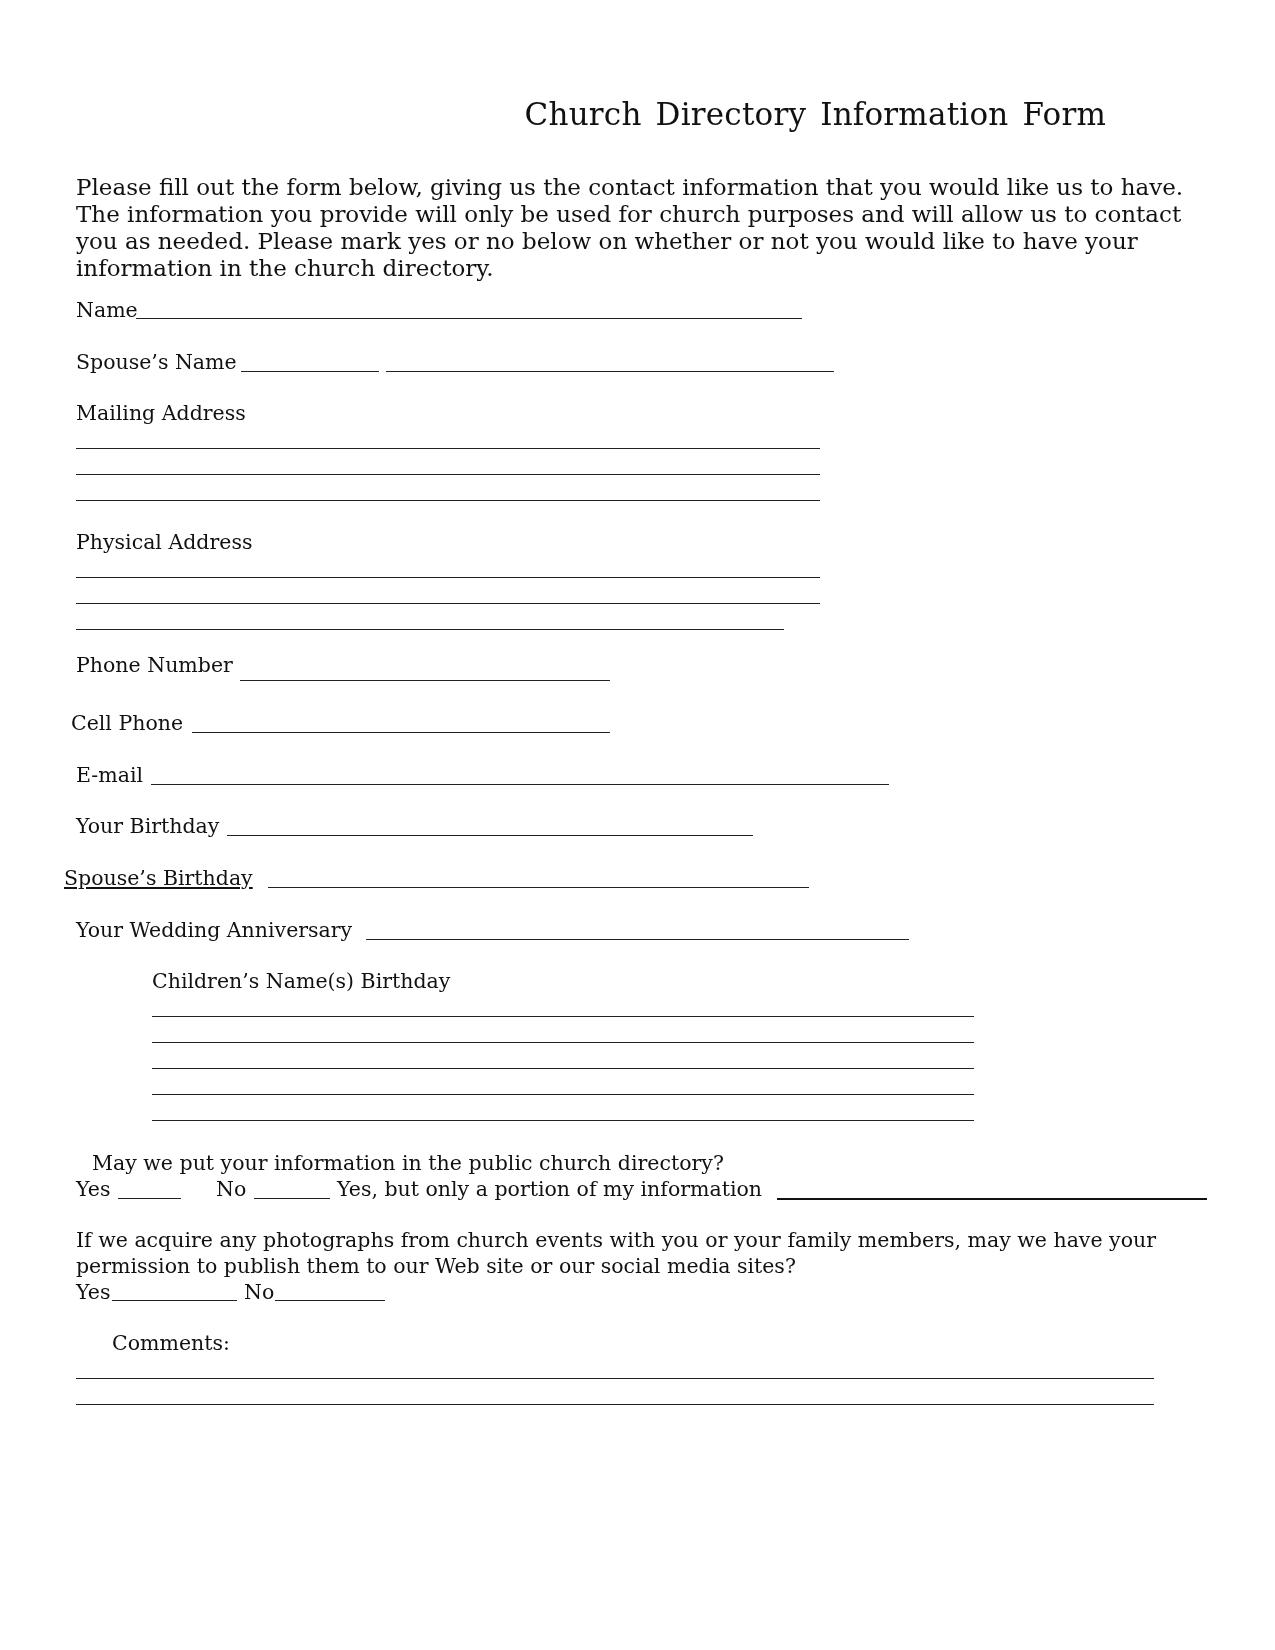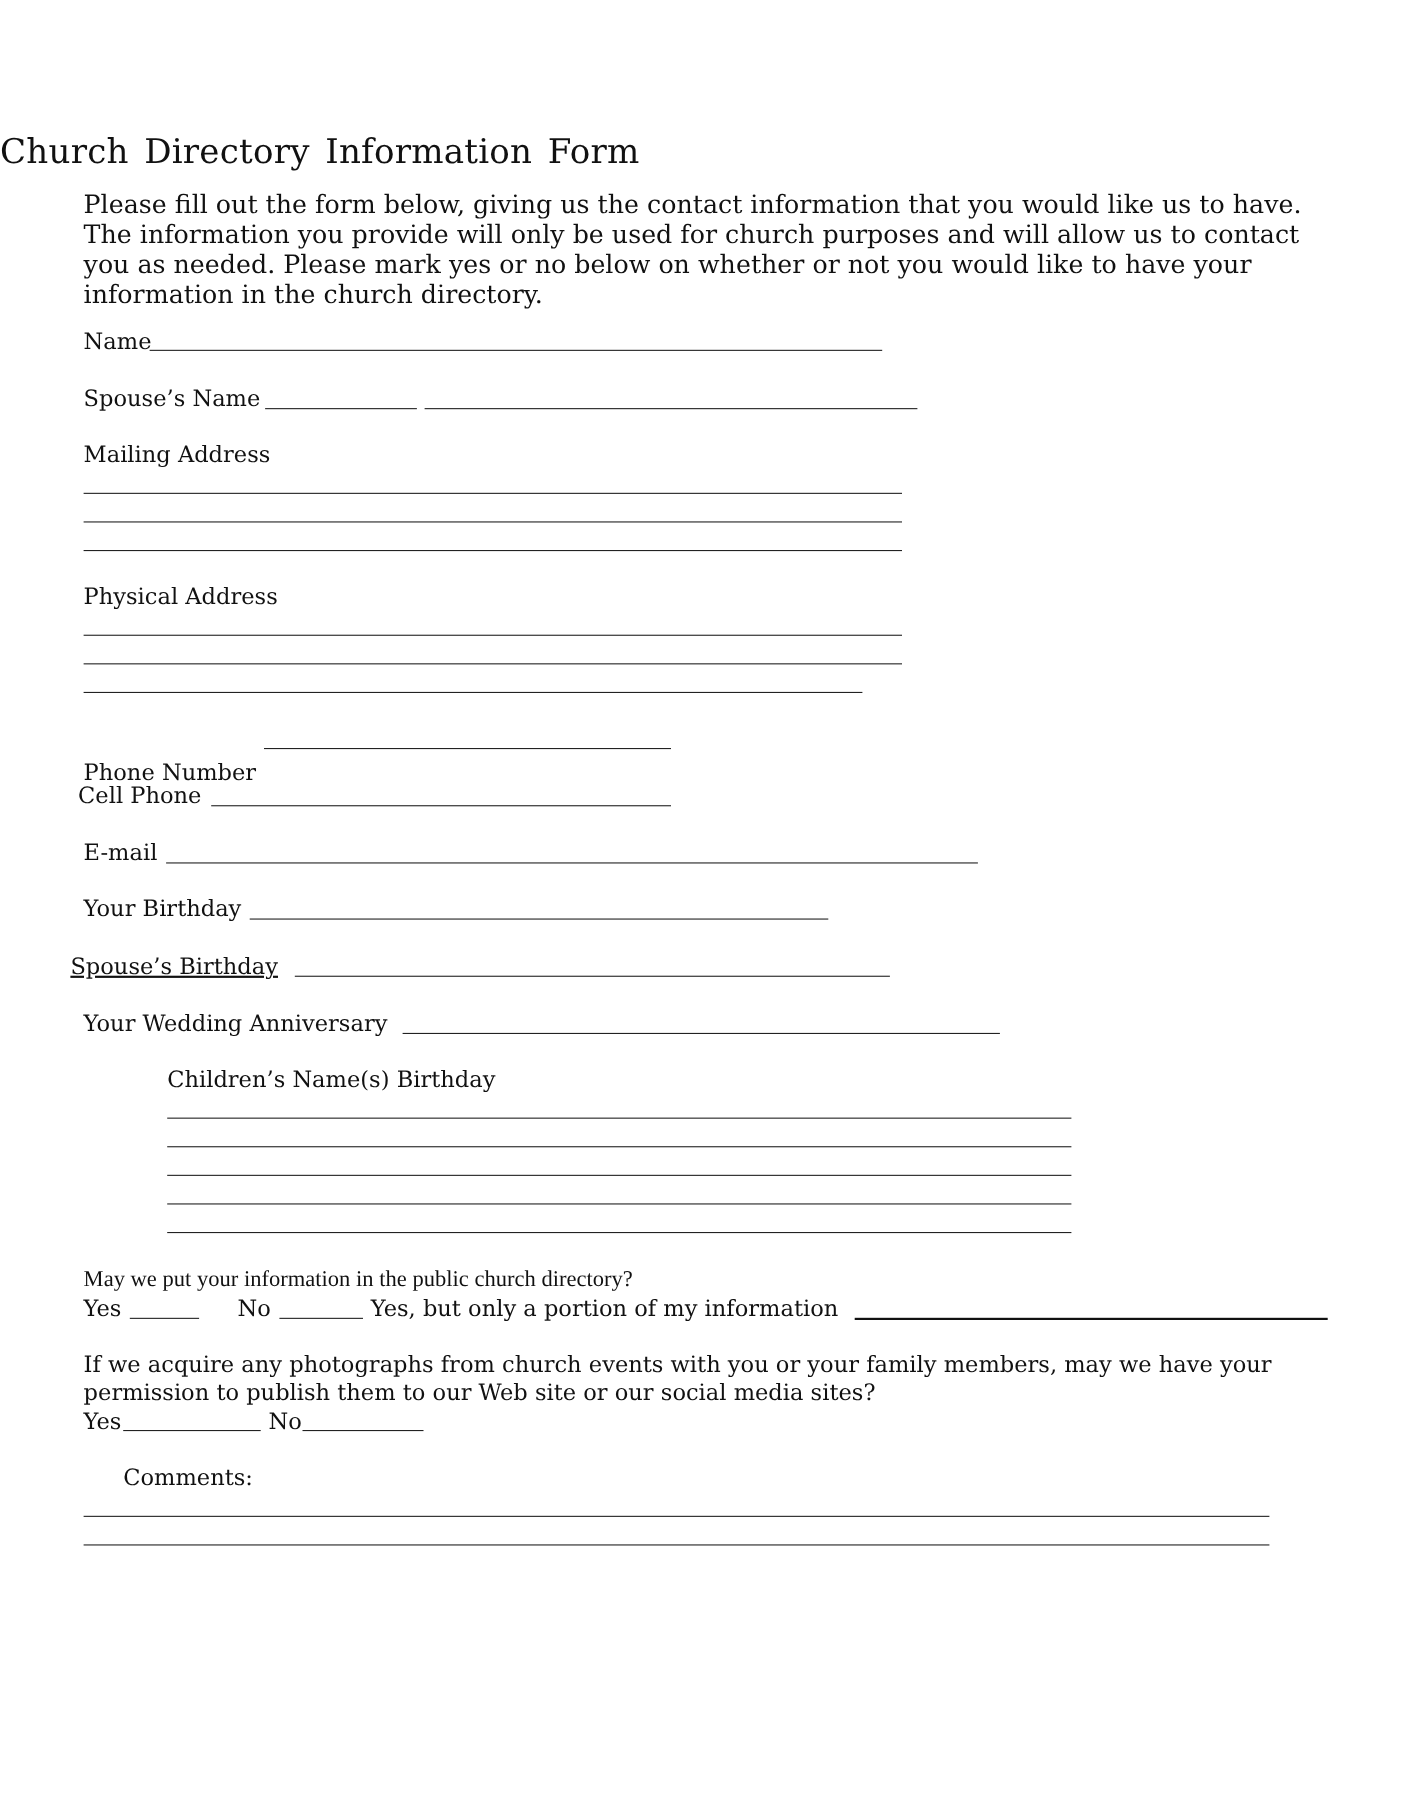--- a/index.html
+++ b/index.html
@@ -1,20 +1,20 @@
 <!DOCTYPE html>
 <html><head>
   <meta charset="utf-8">
   <style>
     html, body { margin: 0; padding: 0; background: #ffffff; }
     body { width: 1275px; height: 1650px; position: relative; overflow: hidden;
            font-family: "DejaVu Serif", "Liberation Serif", serif; color: #111111; }
     .page { position: absolute; left: 0; top: 0; width: 1275px; height: 1650px; background: #fff; }
-    .title { position: absolute; left: 0; width: 1106px; top: 96px; text-align: left;
-             font-size: 31px; letter-spacing: 0.2px; word-spacing: 4px; margin-top: 24px; }
+    .title { position: absolute; left: 0; width: 1106px; top: 96px; text-align: right;
+             font-size: 31px; letter-spacing: 0.2px; word-spacing: 4px; }
     .intro { position: absolute; left: 76px; top: 174px; width: 1130px;
              font-size: 23px; line-height: 27px; }
     .intro p { margin: 0; }
     .lbl { position: absolute; font-size: 20.5px; white-space: nowrap; line-height: 26px; }
     .line { position: absolute; height: 0; border-bottom: 1.3px solid #222; }
     .line.thick { border-bottom: 2px solid #111; }
   </style>
 </head>
 <body>
 
@@ -36,21 +36,21 @@
   <span class="lbl" style="left:76px; top:400px;">Mailing Address</span>
   <span class="line" style="left:76px; top:448px; width:744px;"></span>
   <span class="line" style="left:76px; top:474px; width:744px;"></span>
   <span class="line" style="left:76px; top:500px; width:744px;"></span>
 
   <span class="lbl" style="left:76px; top:529px;">Physical Address</span>
   <span class="line" style="left:76px; top:577px; width:744px;"></span>
   <span class="line" style="left:76px; top:603px; width:744px;"></span>
   <span class="line" style="left:76px; top:629px; width:708px;"></span>
 
-  <span class="lbl" style="left:76px; top:689px;text-align:center;">Phone Number</span>
+  <span class="lbl" style="left:76px; top:652px;text-align:center;">Phone Number</span>
   <span class="line" style="left:240px; top:680px; width:370px;"></span>
 
   <span class="lbl" style="left:71px; top:710px;">Cell Phone</span>
   <span class="line" style="left:192px; top:732px; width:418px;"></span>
 
   <span class="lbl" style="left:76px; top:762px;">E-mail</span>
   <span class="line" style="left:151px; top:784px; width:738px;"></span>
 
   <span class="lbl" style="left:76px; top:813px;">Your Birthday</span>
   <span class="line" style="left:227px; top:835px; width:526px;"></span>
@@ -61,21 +61,21 @@
   <span class="lbl" style="left:76px; top:917px;">Your Wedding Anniversary</span>
   <span class="line" style="left:366px; top:939px; width:543px;"></span>
 
   <span class="lbl" style="left:152px; top:968px;">Children’s Name(s) Birthday</span>
   <span class="line" style="left:152px; top:1016px; width:822px;"></span>
   <span class="line" style="left:152px; top:1042px; width:822px;"></span>
   <span class="line" style="left:152px; top:1068px; width:822px;"></span>
   <span class="line" style="left:152px; top:1094px; width:822px;"></span>
   <span class="line" style="left:152px; top:1120px; width:822px;"></span>
 
-  <span class="lbl" style="left:76px; top:1150px;font-family:Liberation Serif, serif;">May we put your information in the public church directory?</span>
+  <span class="lbl" style="left:92px; top:1150px;">May we put your information in the public church directory?</span>
   <span class="lbl" style="left:76px; top:1176px;">Yes</span>
   <span class="line" style="left:118px; top:1198px; width:63px;"></span>
   <span class="lbl" style="left:216px; top:1176px;">No</span>
   <span class="line" style="left:254px; top:1198px; width:76px;"></span>
   <span class="lbl" style="left:337px; top:1176px;text-align:center;">Yes, but only a portion of my information</span>
   <span class="line thick" style="left:777px; top:1198px; width:430px;"></span>
 
   <span class="lbl" style="left:76px; top:1253px;">permission to publish them to our Web site or our social media sites?</span>
   <span class="lbl" style="left:76px; top:1227px;">If we acquire any photographs from church events with you or your family members, may we have your</span>
   <span class="lbl" style="left:76px; top:1279px;">Yes</span>

